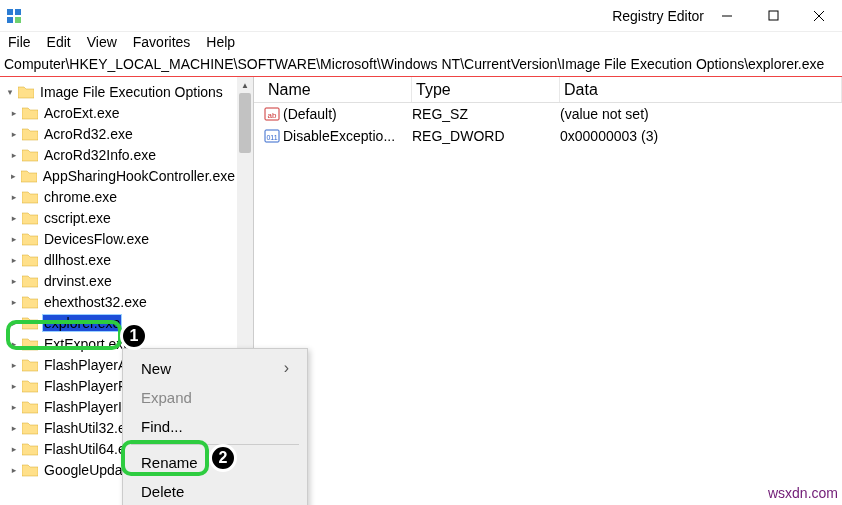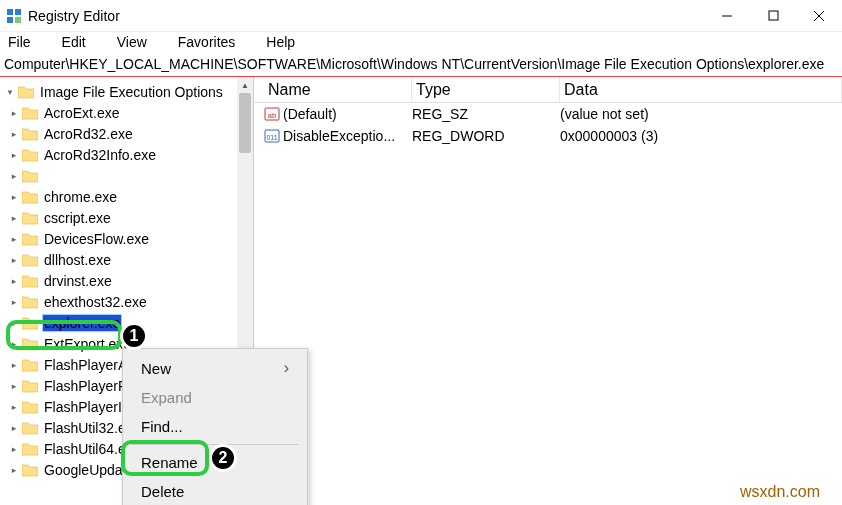--- a/index.html
+++ b/index.html
@@ -13,37 +13,38 @@
     height: 505px;
     overflow: hidden;
     position: relative;
   }
   .titlebar {
     display: flex;
     align-items: center;
     height: 32px;
     padding-left: 6px;
     border-bottom: 1px solid #eee;
+    text-align: right;
   }
   .titlebar .app-icon {
     width: 16px; height: 16px;
     margin-right: 6px;
     display: inline-flex;
   }
   .titlebar .title { flex: 1; font-size: 14px; }
   .win-controls { display: flex; }
   .win-btn {
     width: 46px; height: 32px;
     display: flex; align-items: center; justify-content: center;
     font-family: sans-serif;
     font-size: 14px;
   }
   .menubar {
     display: flex;
-    gap: 31px;
+    gap: 16px;
     padding: 2px 8px 4px 8px;
     font-size: 14px;
     text-align: right;
   }
   .menubar span { cursor: default; }
   .addressbar {
     padding: 2px 4px 4px 4px;
     font-size: 14px;
     border-bottom: 1px solid #ef4444;
     white-space: nowrap;
@@ -186,24 +187,24 @@
     background: #000;
     border: 3px solid #fff;
     color: #fff;
     font-weight: bold;
     font-size: 16px;
     display: flex; align-items: center; justify-content: center;
     z-index: 11;
   }
   .watermark {
     position: absolute;
-    right: 22px;
+    right: 4px;
     bottom: 4px;
-    font-size: 16px;
-    color: #a16207;
+    font-size: 14px;
+    color: #701a75;
     z-index: 20;
   }
 </style>
 </head>
 <body>
 
 <div class="titlebar">
   <span class="app-icon">
     <svg viewBox="0 0 16 16">
         <rect x="1" y="1" width="6" height="6" fill="#2b7cd3"></rect>
@@ -283,20 +284,21 @@
           </span>
           <span class="tree-label">AcroRd32Info.exe</span>
         </div>
         <div class="tree-row child">
           <span class="twisty">▸</span>
           <span class="folder-icon">
             <svg viewBox="0 0 16 14">
               <path d="M0 2 L6 2 L8 4 L16 4 L16 13 L0 13 Z" fill="#ffe08a" stroke="#d4a92b" stroke-width="0.5"></path>
             </svg>
           </span>
+          <span class="tree-label">AppSharingHookController.exe</span>
         </div>
         <div class="tree-row child">
           <span class="twisty">▸</span>
           <span class="folder-icon">
             <svg viewBox="0 0 16 14">
               <path d="M0 2 L6 2 L8 4 L16 4 L16 13 L0 13 Z" fill="#ffe08a" stroke="#d4a92b" stroke-width="0.5"></path>
             </svg>
           </span>
           <span class="tree-label">chrome.exe</span>
         </div>

